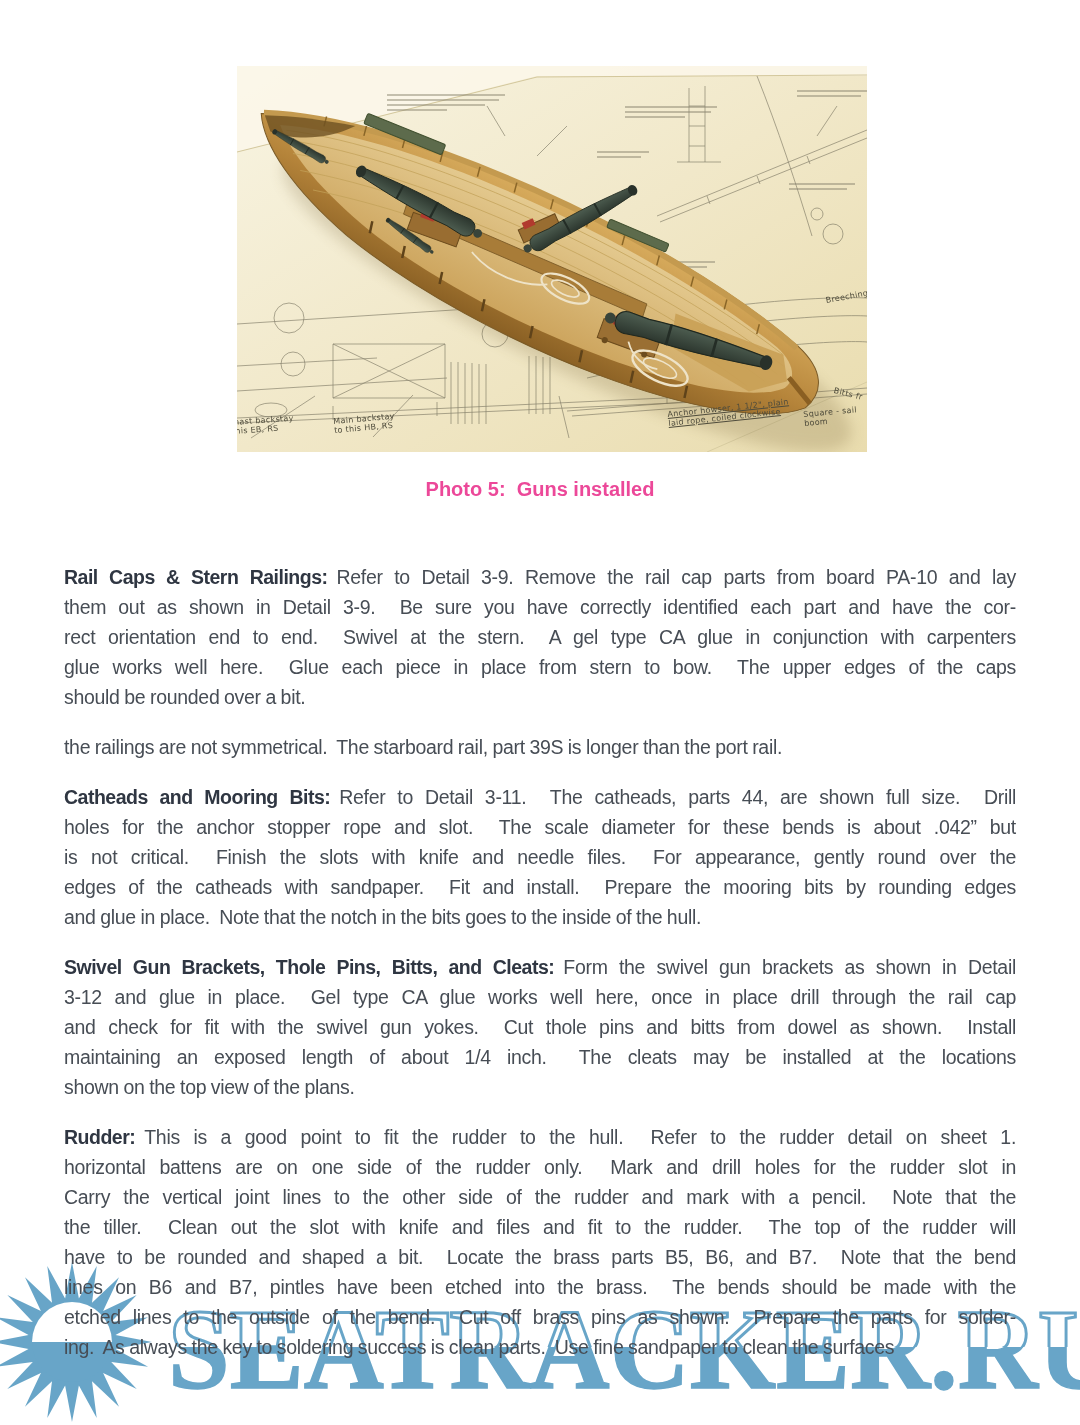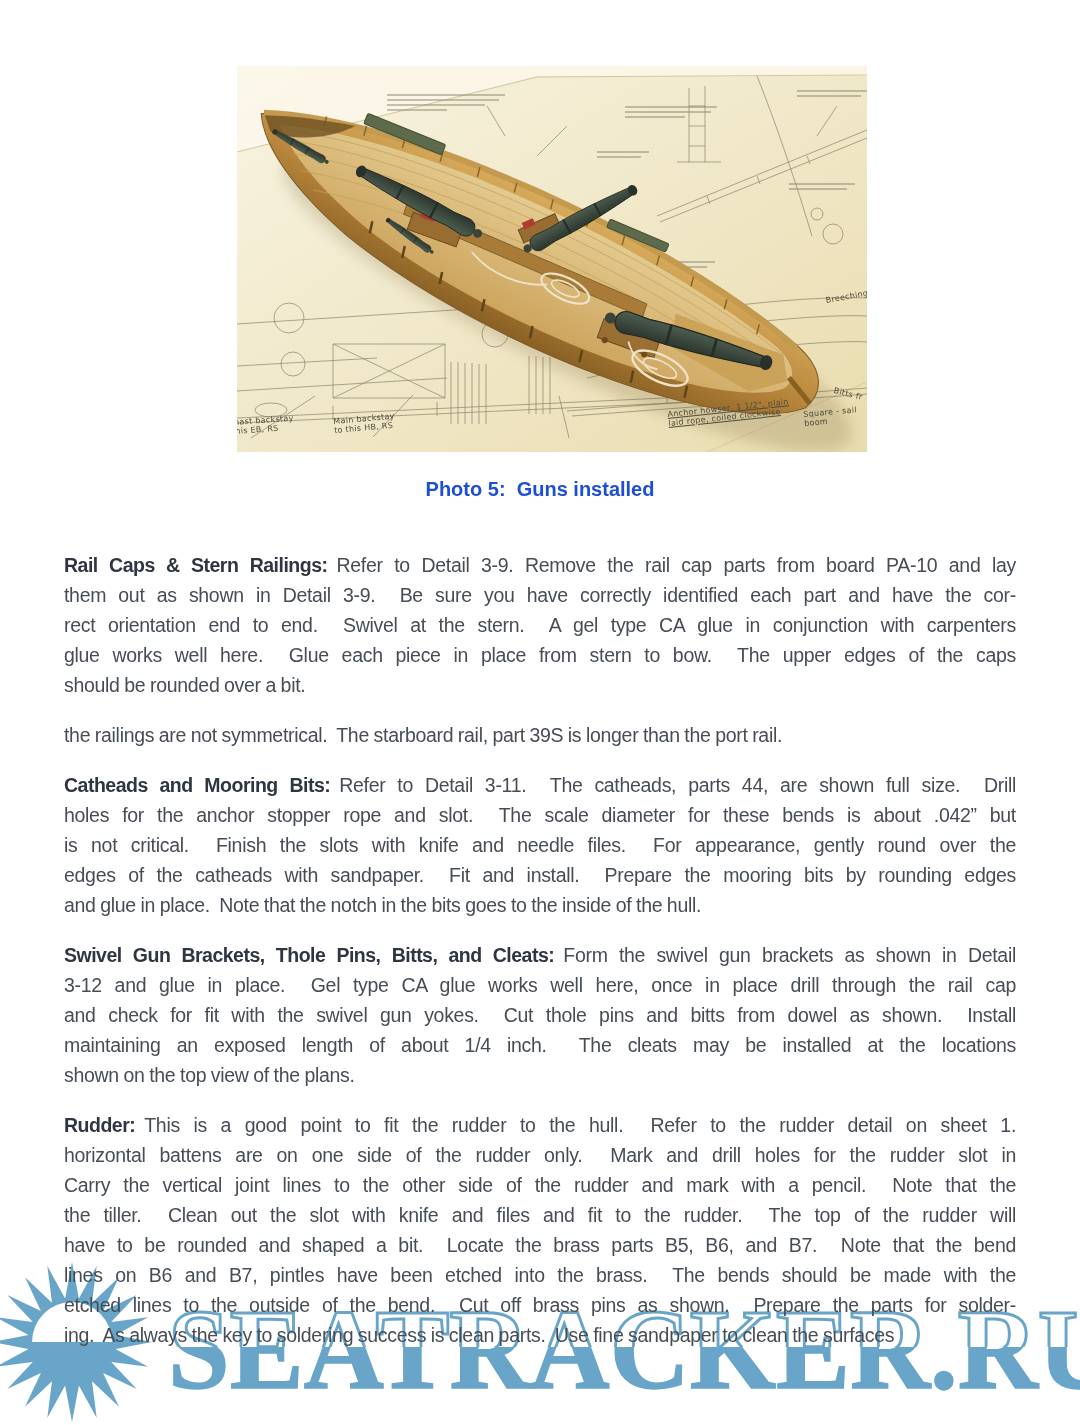--- a/index.html
+++ b/index.html
@@ -5,25 +5,25 @@
   html,body{margin:0;padding:0;background:#ffffff;}
   .page{position:relative;width:1080px;height:1425px;background:#ffffff;overflow:hidden;
         font-family:"Liberation Sans",sans-serif;}
   
   .photo-wrap{position:absolute;left:237px;top:66px;width:630px;height:386px;overflow:hidden;z-index:2;}
   .photo-wrap svg{display:block;}
   .plan-label{position:absolute;font-family:"DejaVu Sans",sans-serif;font-size:8px;line-height:9px;
               color:#4f4c3c;letter-spacing:.3px;transform-origin:left top;white-space:nowrap;}
   
   .caption{position:absolute;left:0;top:478px;width:1080px;text-align:center;font-weight:bold;
-           font-size:20px;color:#1d4ed8;white-space:pre-wrap;z-index:2;}
+           font-size:20px;color:#ec4899;white-space:pre-wrap;z-index:2;}
   
   .article{position:absolute;left:64px;top:546px;width:952px;z-index:2;
            font-size:19.5px;line-height:30px;color:#474d55;letter-spacing:-0.3px;word-spacing:-0.5px;}
-  .para{margin:4px 0 20px 0;}
+  .para{margin:16px 0 20px 0;}
   .line{text-align:justify;text-align-last:justify;white-space:pre-wrap;}
   .line.last{text-align:center;text-align-last:left;}
   b.lead{color:#2f3642;margin-right:9px;letter-spacing:-0.5px;}
   
   .watermark{position:absolute;left:0;top:1252px;width:1080px;height:173px;z-index:1;}
 </style>
 </head>
 <body>
 
 <div class="page">

